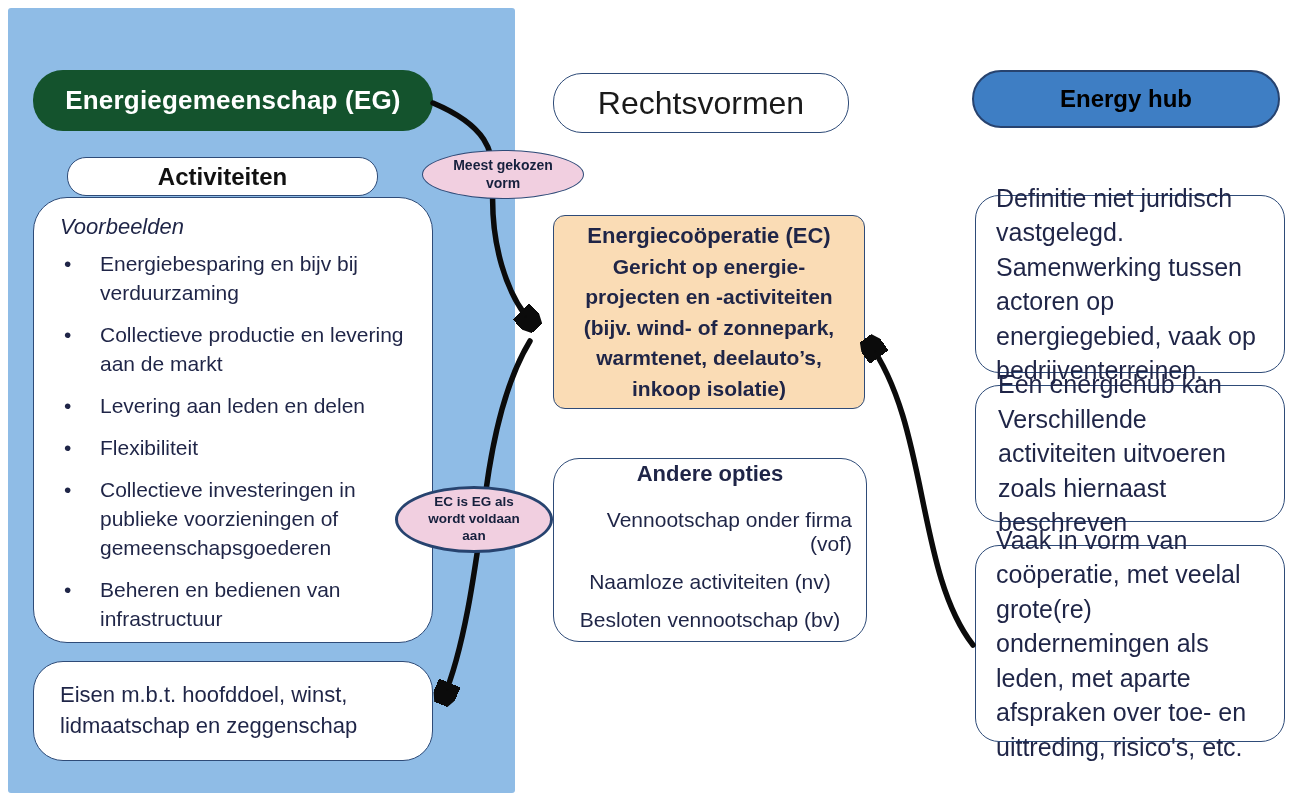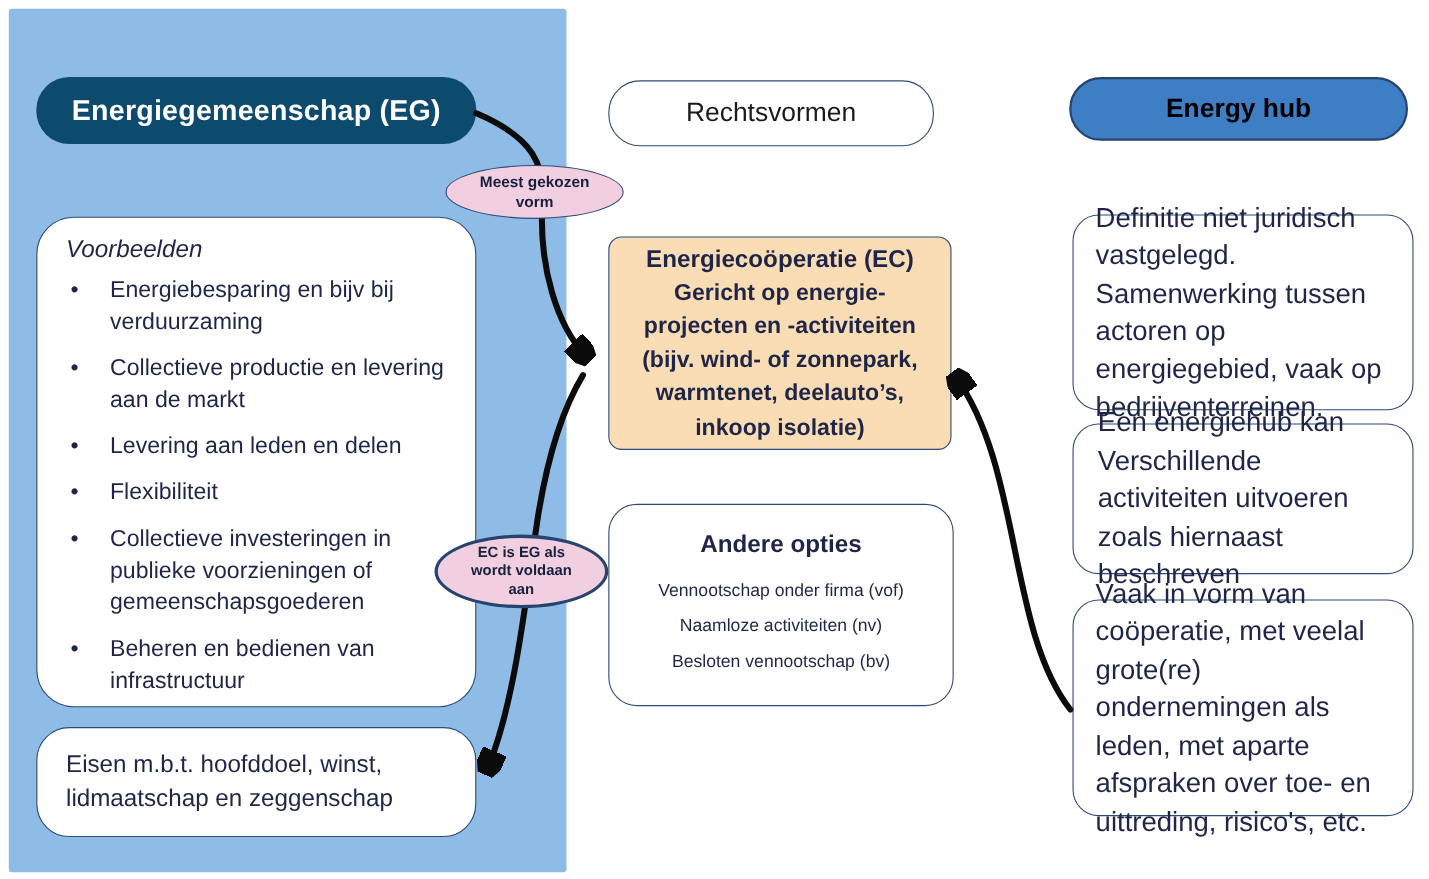--- a/index.html
+++ b/index.html
@@ -7,26 +7,26 @@
     position:relative;width:1299px;height:799px;background:#ffffff;overflow:hidden;
     font-family:"Liberation Sans","DejaVu Sans",sans-serif;color:#1F2547;
   }
   .abs{position:absolute;box-sizing:border-box;}
 
   
   .panel-blue{left:8px;top:8px;width:507px;height:785px;background:#8FBCE6;border-radius:3px;}
 
   
   .pill{display:flex;align-items:center;justify-content:center;text-align:center;}
-  .pill-navy{left:33px;top:70px;width:400px;height:61px;background:#0c4a6e;border-radius:30px;
+  .pill-navy{left:33px;top:70px;width:400px;height:61px;background:#14532d;border-radius:30px;
     color:#ffffff;font-weight:bold;font-size:26px;letter-spacing:.2px;}
   .pill-activiteiten{left:67px;top:157px;width:311px;height:39px;background:#ffffff;
     border:1.6px solid #2E4B78;border-radius:19px;color:#111111;font-weight:bold;font-size:24px;}
   .pill-rechtsvormen{left:553px;top:73px;width:296px;height:60px;background:#ffffff;
-    border:1.6px solid #2E4B78;border-radius:29px;color:#1a1a1a;font-weight:500;font-size:24px;}
+    border:1.6px solid #2E4B78;border-radius:29px;color:#1a1a1a;font-weight:500;font-size:32px;}
   .pill-energyhub{left:972px;top:70px;width:308px;height:58px;background:#3E7EC4;
     border:2px solid #27436F;border-radius:29px;color:#000000;font-weight:bold;font-size:24px;}
 
   
   .box{background:#ffffff;border:1.6px solid #2E4B78;}
   .box-voorbeelden{left:33px;top:197px;width:400px;height:446px;border-radius:34px;
     padding:16px 20px 27px 26px;}
   .vb-title{font-style:italic;font-size:22px;margin:0 0 10px 0;color:#1F2547;}
   ul.vb-list{list-style:none;margin:0;padding:0;font-size:21px;line-height:1.38;}
   ul.vb-list li{display:flex;margin:0 0 13px 0;}
@@ -37,50 +37,53 @@
   
   .box-ec{left:553px;top:215px;width:312px;height:194px;background:#FADCB5;
     border:1.6px solid #2E4B78;border-radius:12px;display:flex;flex-direction:column;
     align-items:center;justify-content:center;text-align:center;padding:8px 14px;}
   .ec-title{font-weight:bold;font-size:22px;line-height:1.45;}
   .ec-line{font-weight:600;font-size:21px;line-height:1.45;}
   .box-andere{left:553px;top:458px;width:314px;height:184px;border-radius:26px;
     display:flex;flex-direction:column;align-items:center;justify-content:center;
     text-align:right;padding:6px 14px;}
   .ao-title{font-weight:bold;font-size:22px;margin-bottom:14px;}
-  .ao-item{font-weight:500;font-size:16px;margin:7px 0;}
+  .ao-item{font-weight:500;font-size:21px;margin:7px 0;}
 
   
   .rbox{border-radius:24px;display:flex;align-items:center;font-size:25px;line-height:1.38;}
   .rbox-1{left:975px;top:195px;width:310px;height:178px;padding:10px 16px 10px 20px;}
   .rbox-2{left:975px;top:385px;width:310px;height:137px;padding:8px 16px 8px 22px;}
   .rbox-3{left:975px;top:545px;width:310px;height:197px;padding:8px 34px 8px 20px;}
 
   
   .callout{background:#F1CFE0;border-radius:50%;display:flex;align-items:center;
     justify-content:center;text-align:center;color:#16203d;font-weight:600;}
-  .callout-1{left:405px;top:150px;width:162px;height:49px;border:1.6px solid #2E4B78;
+  .callout-1{left:422px;top:150px;width:162px;height:49px;border:1.6px solid #2E4B78;
     font-size:14px;line-height:1.25;padding:2px 24px;}
   .callout-2{left:395px;top:486px;width:158px;height:67px;border:3px solid #27436F;
     font-size:13.5px;line-height:1.25;padding:2px 20px;}
 
   svg.arrows{position:absolute;left:0;top:0;pointer-events:none;}
   svg.arrows path{fill:none;stroke:#0B0B0B;stroke-width:5.5;stroke-linecap:round;}
 </style>
 </head>
 <body>
 
 <div class="stage">
 
   <div class="abs panel-blue"></div>
 
   <div class="abs pill pill-navy">
     <span>Energiegemeenschap (EG)</span>
   </div>
 
+  <div class="abs pill pill-activiteiten">
+    <span>Activiteiten</span>
+  </div>
 
   <div class="abs box box-voorbeelden">
     <p class="vb-title">Voorbeelden</p>
     <ul class="vb-list">
       <li>
         <span class="blt">•</span>
         <span>Energiebesparing en bijv bij verduurzaming</span>
       </li>
       <li>
         <span class="blt">•</span>

